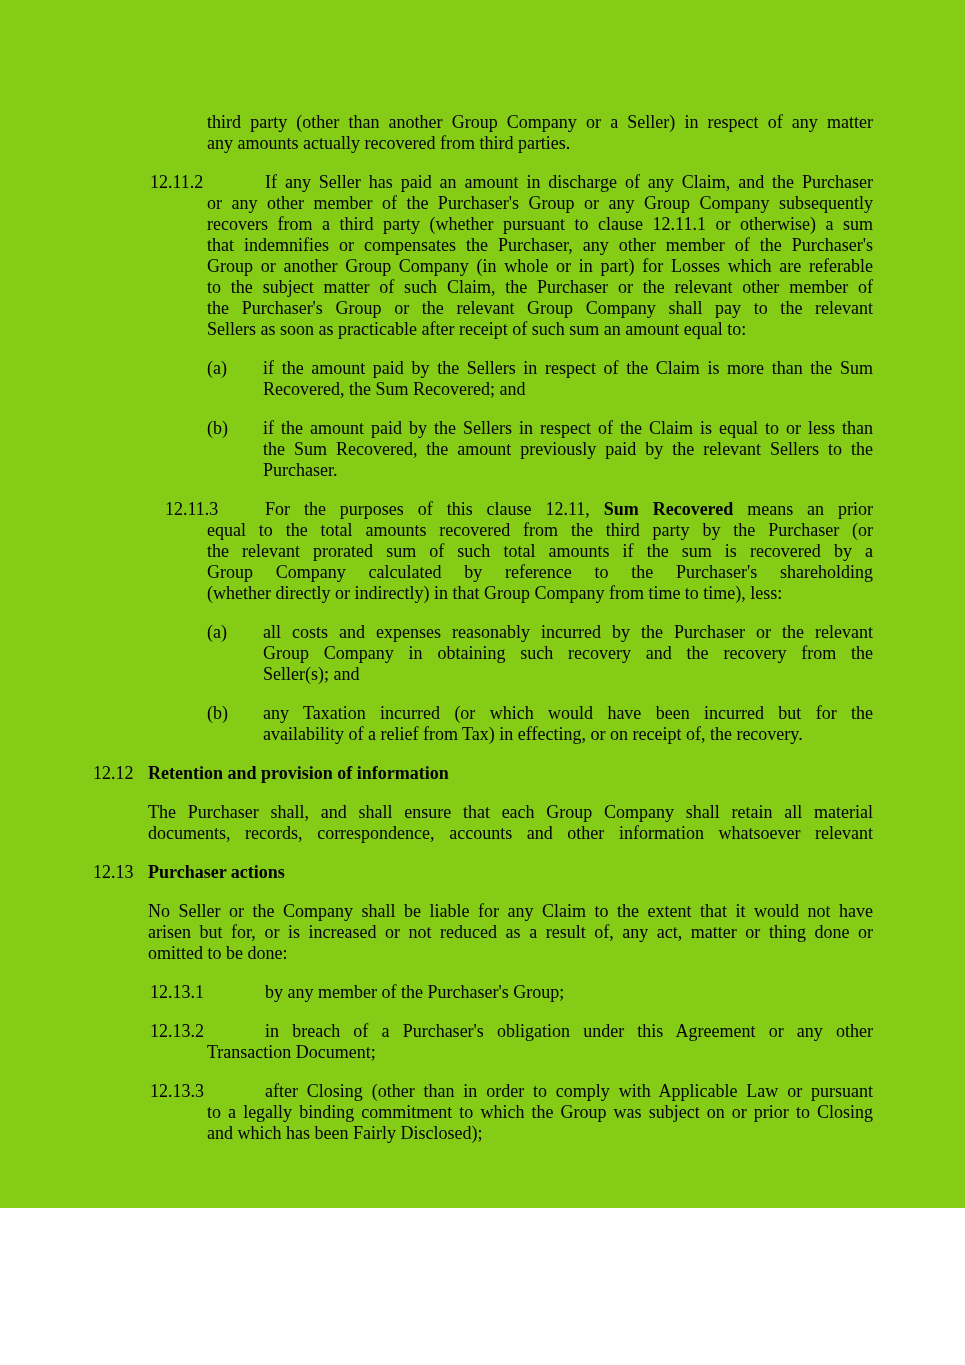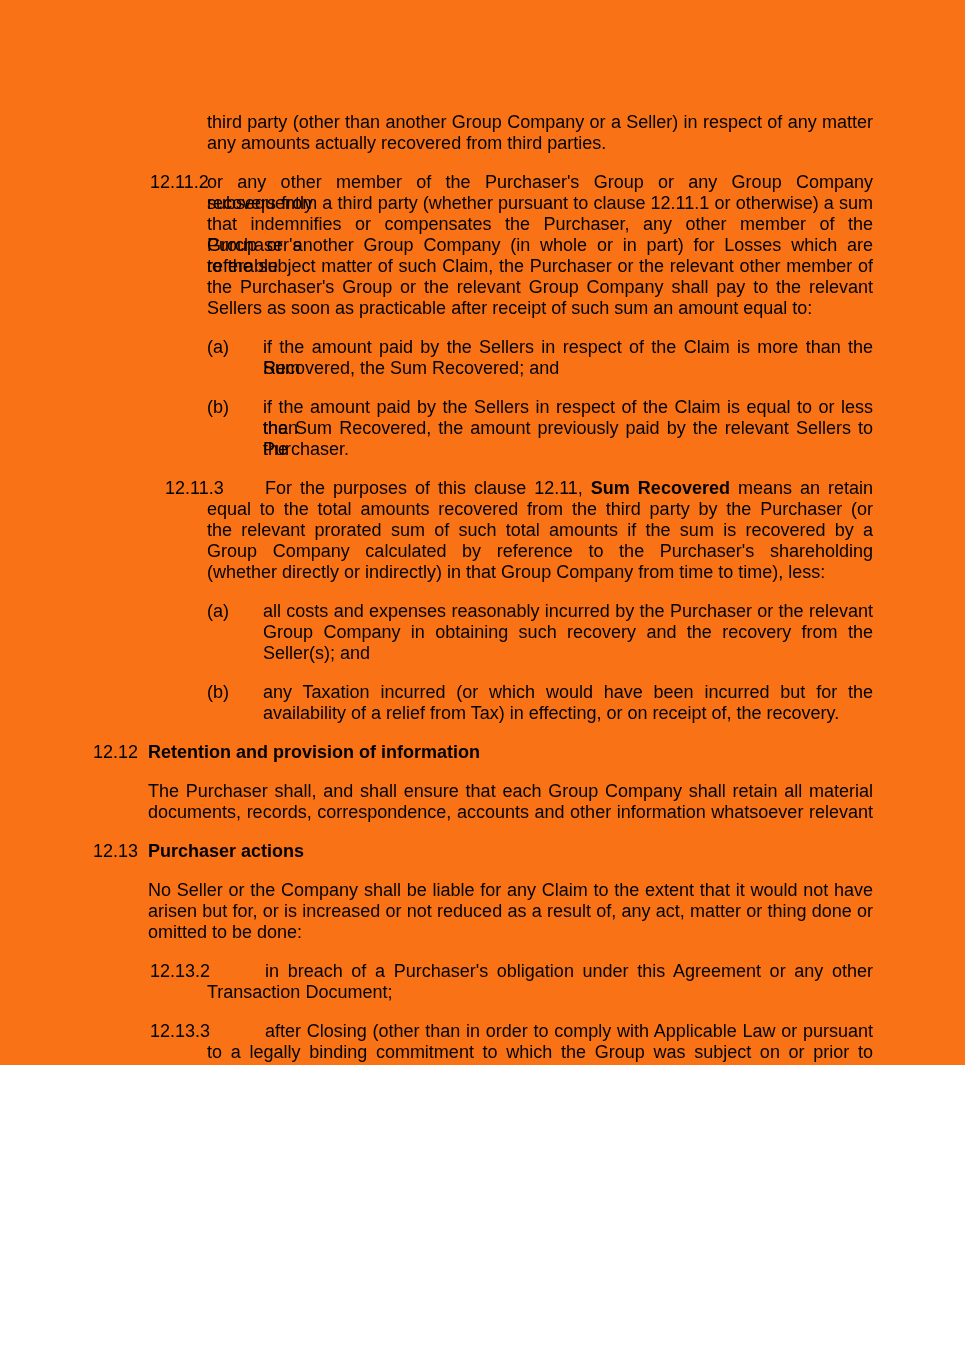--- a/index.html
+++ b/index.html
@@ -1,23 +1,23 @@
 <!DOCTYPE html>
 <html><head>
 <meta charset="utf-8">
 <style>
   * { margin: 0; padding: 0; box-sizing: border-box; }
   html, body { background: #ffffff; }
   .page {
     position: relative;
     width: 965px;
-    height: 1065px;
-    background: #f97316;
+    height: 1208px;
+    background: #84cc16;
     color: #000000;
-    font-family: Liberation Sans, sans-serif;
+    font-family: Liberation Serif, serif;
     font-size: 18px;
     line-height: 21px;
     overflow: hidden;
   }
   .content { padding: 112px 92px 0 93px; }
   .block { position: relative; margin-bottom: 18px; }
   .line { height: 21px; }
   
   .j { text-align: justify; text-align-last: justify; -moz-text-align-last: justify; }
   
@@ -45,20 +45,21 @@
 <div class="page">
   <div class="content">
 
     <div class="block">
       <div class="line ind-cont j">third party (other than another Group Company or a Seller) in respect of any matter</div>
       <div class="line ind-cont">any amounts actually recovered from third parties.</div>
     </div>
 
     <div class="block">
       <span class="num">12.11.2</span>
+      <div class="line ind-first j">If any Seller has paid an amount in discharge of any Claim, and the Purchaser</div>
       <div class="line ind-cont j">or any other member of the Purchaser's Group or any Group Company subsequently</div>
       <div class="line ind-cont j">recovers from a third party (whether pursuant to clause 12.11.1 or otherwise) a sum</div>
       <div class="line ind-cont j">that indemnifies or compensates the Purchaser, any other member of the Purchaser's</div>
       <div class="line ind-cont j">Group or another Group Company (in whole or in part) for Losses which are referable</div>
       <div class="line ind-cont j">to the subject matter of such Claim, the Purchaser or the relevant other member of</div>
       <div class="line ind-cont j">the Purchaser's Group or the relevant Group Company shall pay to the relevant</div>
       <div class="line ind-cont">Sellers as soon as practicable after receipt of such sum an amount equal to:</div>
     </div>
 
     <div class="block">
@@ -69,21 +70,21 @@
 
     <div class="block">
       <span class="marker">(b)</span>
       <div class="line ind-sub j">if the amount paid by the Sellers in respect of the Claim is equal to or less than</div>
       <div class="line ind-sub j">the Sum Recovered, the amount previously paid by the relevant Sellers to the</div>
       <div class="line ind-sub">Purchaser.</div>
     </div>
 
     <div class="block">
       <span class="num num-offset">12.11.3</span>
-      <div class="line ind-first j"><span>For the purposes of this clause 12.11, </span><b>Sum Recovered</b><span> means an retain</span></div>
+      <div class="line ind-first j"><span>For the purposes of this clause 12.11, </span><b>Sum Recovered</b><span> means an prior</span></div>
       <div class="line ind-cont j">equal to the total amounts recovered from the third party by the Purchaser (or</div>
       <div class="line ind-cont j">the relevant prorated sum of such total amounts if the sum is recovered by a</div>
       <div class="line ind-cont j">Group Company calculated by reference to the Purchaser's shareholding</div>
       <div class="line ind-cont">(whether directly or indirectly) in that Group Company from time to time), less:</div>
     </div>
 
     <div class="block">
       <span class="marker">(a)</span>
       <div class="line ind-sub j">all costs and expenses reasonably incurred by the Purchaser or the relevant</div>
       <div class="line ind-sub j">Group Company in obtaining such recovery and the recovery from the</div>
@@ -110,20 +111,24 @@
       <span class="num num-top">12.13</span>
       <div class="line heading-line">Purchaser actions</div>
     </div>
 
     <div class="block">
       <div class="line ind-body j">No Seller or the Company shall be liable for any Claim to the extent that it would not have</div>
       <div class="line ind-body j">arisen but for, or is increased or not reduced as a result of, any act, matter or thing done or</div>
       <div class="line ind-body">omitted to be done:</div>
     </div>
 
+    <div class="block">
+      <span class="num">12.13.1</span>
+      <div class="line ind-first">by any member of the Purchaser's Group;</div>
+    </div>
 
     <div class="block">
       <span class="num">12.13.2</span>
       <div class="line ind-first j">in breach of a Purchaser's obligation under this Agreement or any other</div>
       <div class="line ind-cont">Transaction Document;</div>
     </div>
 
     <div class="block">
       <span class="num">12.13.3</span>
       <div class="line ind-first j">after Closing (other than in order to comply with Applicable Law or pursuant</div>

